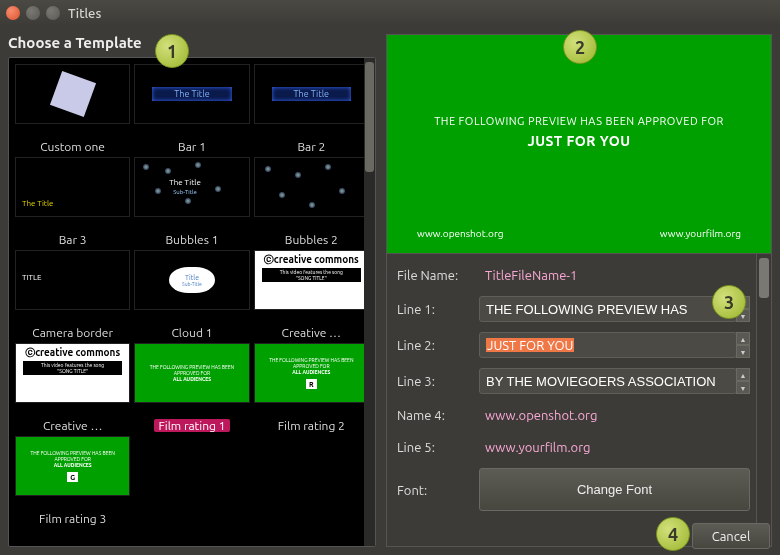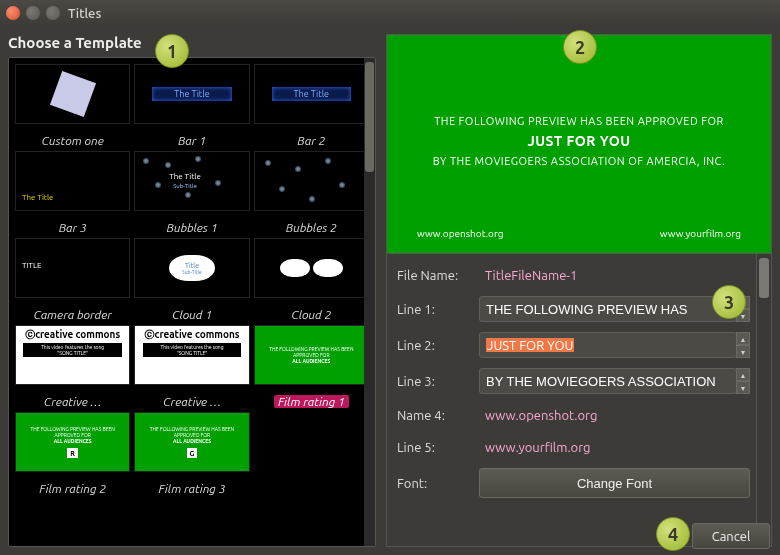--- a/index.html
+++ b/index.html
@@ -11,41 +11,41 @@
   .win-min { background: radial-gradient(circle at 35% 35%, #7a7872, #5a5954); }
   .win-max { background: radial-gradient(circle at 35% 35%, #7a7872, #5a5954); }
   .titlebar-title { color: #d8d6cf; font-weight: 500; font-size: 13px; }
   .content { display: flex; height: calc(100% - 26px); padding: 8px 8px 8px 8px; gap: 10px; }
   .left-pane { width: 368px; display: flex; flex-direction: column; }
   .choose-label { font-weight: bold; color: #eee; font-size: 15px; margin-bottom: 6px; }
   .grid-wrap { position: relative; background: #000; border: 1px solid #555; border-radius: 2px; flex: 1; overflow: hidden; }
   .grid { display: grid; grid-template-columns: repeat(3, 1fr); gap: 4px; padding: 6px; }
   .tpl { text-align: center; }
   .thumb { width: 100%; height: 60px; background: #000; border: 1px solid #222; position: relative; overflow: hidden; display: flex; align-items: center; justify-content: center; font-size: 8px; color: #fff; }
-  .tpl-label { color: #ddd; font-size: 12px; margin-top: 10px; white-space: nowrap; overflow: hidden; text-overflow: ellipsis; max-width: 110px; margin-left: auto; margin-right: auto; font-style: italic; }
+  .tpl-label { color: #ddd; font-size: 12px; margin-top: 16px; white-space: nowrap; overflow: hidden; text-overflow: ellipsis; max-width: 110px; margin-left: auto; margin-right: auto; }
   .right-pane { flex: 1; display: flex; flex-direction: column; }
   .preview { height: 220px; background: #00a000; color: #fff; position: relative; text-align: center; border: 1px solid #555; }
   .prev-line1 { position: absolute; top: 80px; width: 100%; font-size: 11px; letter-spacing: 0.5px; }
   .prev-line2 { position: absolute; top: 98px; width: 100%; font-size: 14px; font-weight: bold; letter-spacing: 0.5px; }
   .prev-line3 { position: absolute; top: 120px; width: 100%; font-size: 11px; letter-spacing: 0.5px; }
   .prev-line4 { position: absolute; bottom: 14px; left: 30px; font-size: 10px; }
   .prev-line5 { position: absolute; bottom: 14px; right: 30px; font-size: 10px; }
   .form-wrap { position: relative; border: 1px solid #555; border-top: none; flex: 1; display: flex; }
   .form-scroll { flex: 1; padding: 10px 6px 6px 10px; overflow: hidden; }
   .form-sbar { width: 15px; background: #3a3935; border-left: 1px solid #555; position: relative; }
   .scroll-thumb { position: absolute; left: 2px; right: 2px; top: 4px; height: 40px; background: #7a7872; border-radius: 3px; }
   .form-row { display: flex; align-items: center; margin-bottom: 10px; gap: 10px; }
   .form-label { width: 72px; color: #ddd; font-size: 13px; }
   .form-input-wrap { flex: 1; display: flex; align-items: center; }
   .txt-input { flex: 1; background: #4b4a44; border: 1px solid #5f5e57; border-radius: 3px; color: #fff; padding: 4px 6px; font-size: 13px; height: 26px; }
   .sel-text { background: #f07746; color: #fff; padding: 0 1px; }
   .stepper { width: 14px; display: flex; flex-direction: column; height: 26px; margin-left: -1px; }
   .step-btn { height: 13px; background: #5a5954; border: 1px solid #6a6962; display: flex; align-items: center; justify-content: center; font-size: 7px; color: #ccc; cursor: pointer; }
   .plain-val { color: #f9a8d4; font-size: 13px; padding: 4px 6px; }
-  .font-btn { flex: 1; background: linear-gradient(#5c5b54,#47463f); border: 1px solid #6a6962; border-radius: 3px; color: #eee; padding: 4px 6px; font-size: 13px; height: 30px; }
+  .font-btn { flex: 1; background: linear-gradient(#5c5b54,#47463f); border: 1px solid #6a6962; border-radius: 3px; color: #eee; padding: 4px 6px; font-size: 13px; height: 43px; }
   .footer { position: absolute; bottom: 6px; right: 10px; display: flex; gap: 6px; }
   .btn { width: 78px; height: 26px; background: linear-gradient(#5c5b54,#47463f); border: 1px solid #6a6962; border-radius: 3px; color: #eee; font-size: 13px; display: flex; align-items: center; justify-content: center; cursor: pointer; }
   .btn.save { border: 1px solid #f07746; box-shadow: 0 0 0 1px rgba(240,119,70,.4) inset; }
   .bubble { position: absolute; width: 34px; height: 34px; border-radius: 50%; background: radial-gradient(circle at 35% 35%, #d2e07b, #9ab52c); color: #3a3a2a; font-weight: bold; font-size: 18px; display: flex; align-items: center; justify-content: center; border: 1px solid #7a9420; z-index: 50; }
   .b1 { top: 34px; left: 155px; }
   .b2 { top: 30px; left: 563px; }
   .b3 { top: 285px; left: 712px; }
   .b4 { bottom: 4px; right: 90px; }
   
   .custom-cube { width: 36px; height: 36px; background: #c9c9e8; transform: rotate(20deg); }
@@ -143,27 +143,20 @@
         </div>
         <div class="tpl">
           <div class="thumb">
               <div class="cloud">
                 <span>Title</span>
                 <span style="font-size:5px">Sub-Title</span>
               </div>
             </div>
           <div class="tpl-label">Cloud 1</div>
         </div>
-        <div class="tpl">
-          <div class="thumb" style="gap:3px">
-              <div class="cloud" style="width:30px;height:18px"></div>
-              <div class="cloud" style="width:30px;height:18px"></div>
-            </div>
-          <div class="tpl-label">Cloud 2</div>
-        </div>
 
         <div class="tpl">
           <div class="thumb">
             <div class="cc-box">
                 <span class="cc-logo">ⓒcreative commons</span>
                 <div class="cc-black"><span>This video features the song</span><br><span>"SONG TITLE"</span></div>
               </div>
           </div>
           <div class="tpl-label">Creative …</div>
         </div>
@@ -210,21 +203,20 @@
       <div class="grid-sbar">
           <div class="grid-sbar-thumb"></div>
         </div>
     </div>
   </div>
 
   <div class="right-pane">
     <div class="preview">
       <div class="prev-line1">THE FOLLOWING PREVIEW HAS BEEN APPROVED FOR</div>
       <div class="prev-line2">JUST FOR YOU</div>
-      <div class="prev-line3">BY THE MOVIEGOERS ASSOCIATION OF AMERCIA, INC.</div>
       <div class="prev-line4">www.openshot.org</div>
       <div class="prev-line5">www.yourfilm.org</div>
     </div>
 
     <div class="form-wrap">
       <div class="form-scroll">
         <div class="form-row">
           <div class="form-label">File Name:</div>
           <div class="form-input-wrap">
               <span class="plain-val">TitleFileName-1</span>

